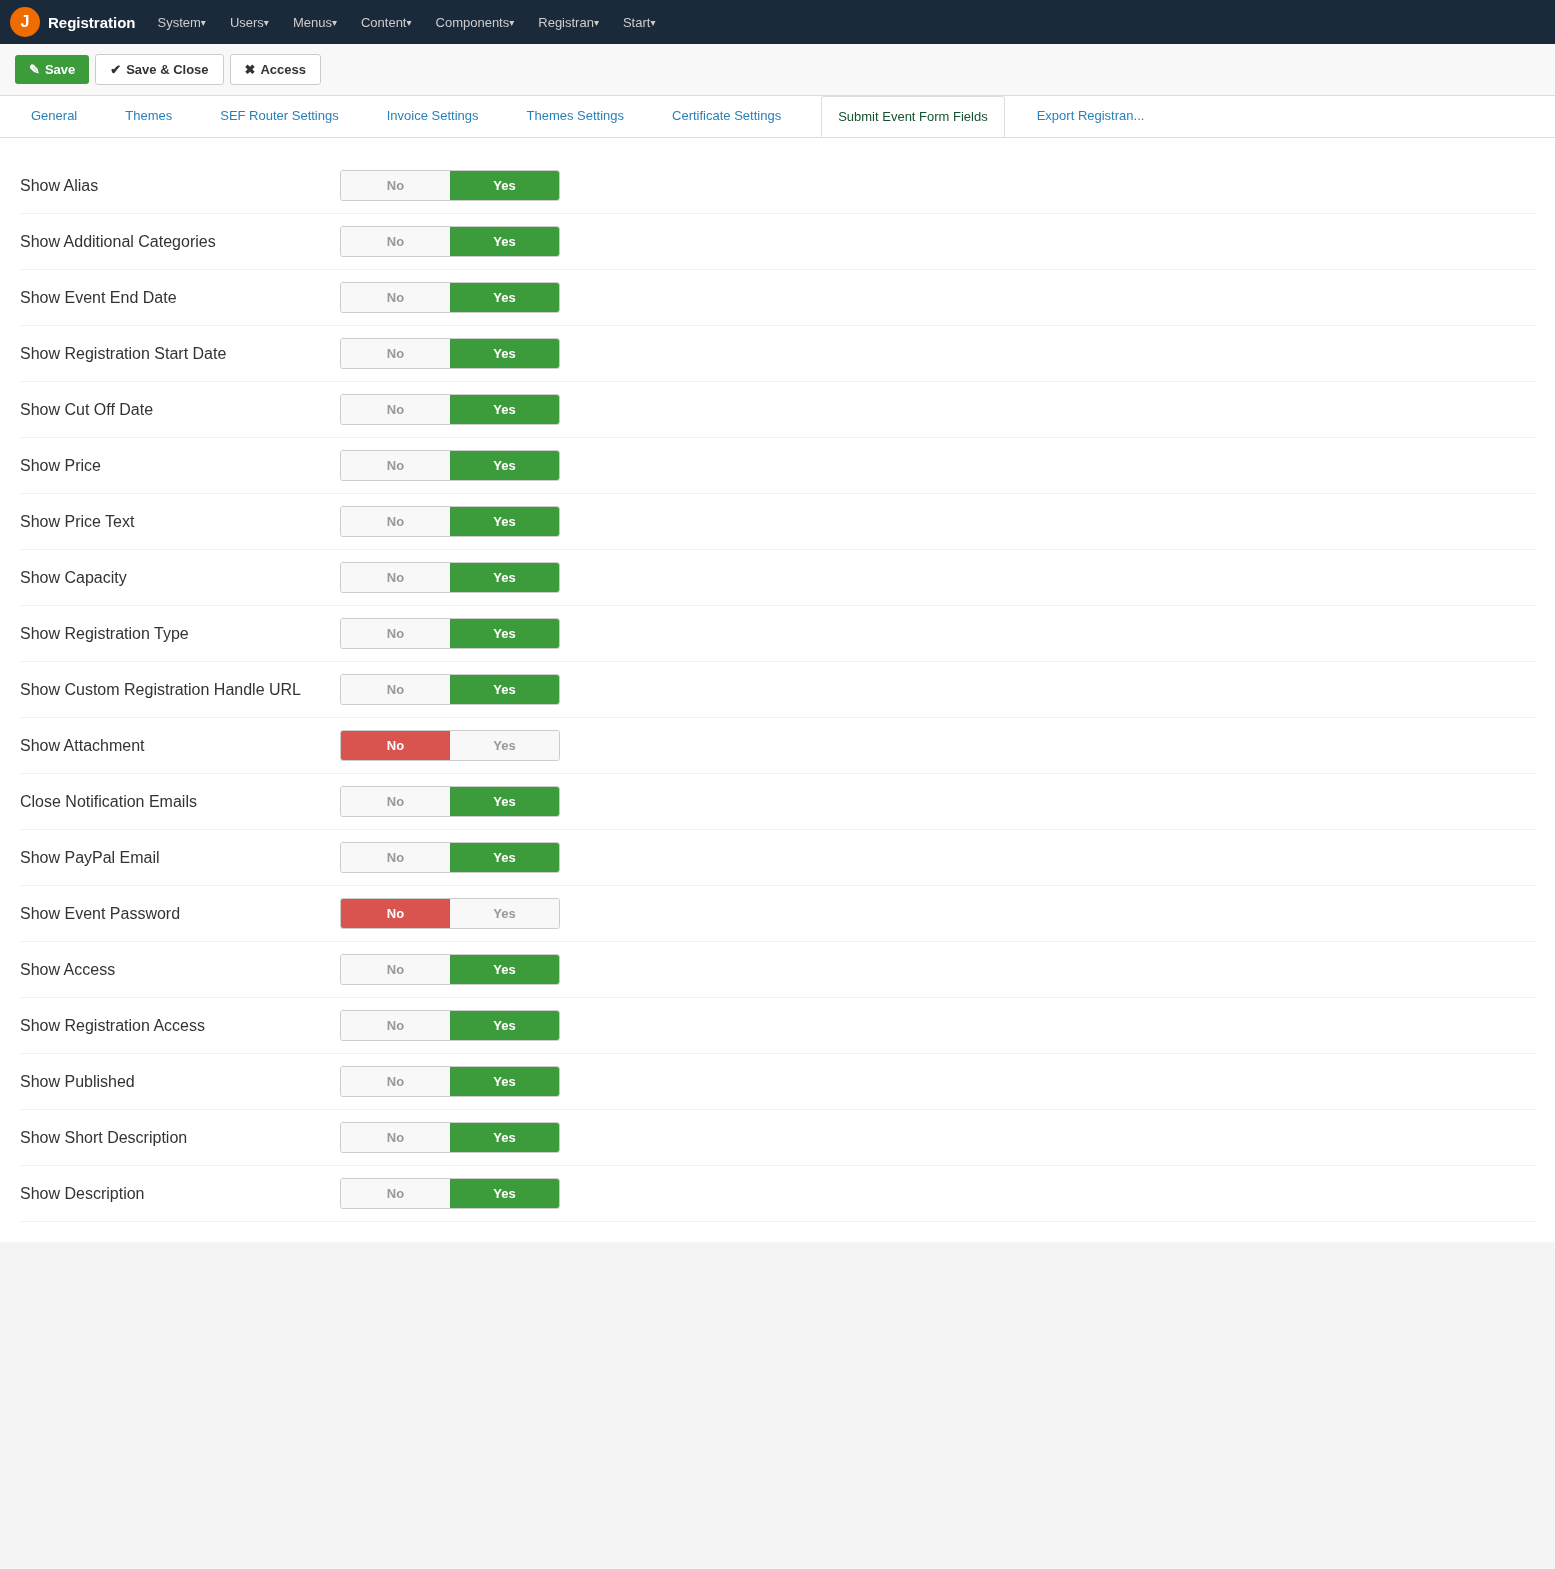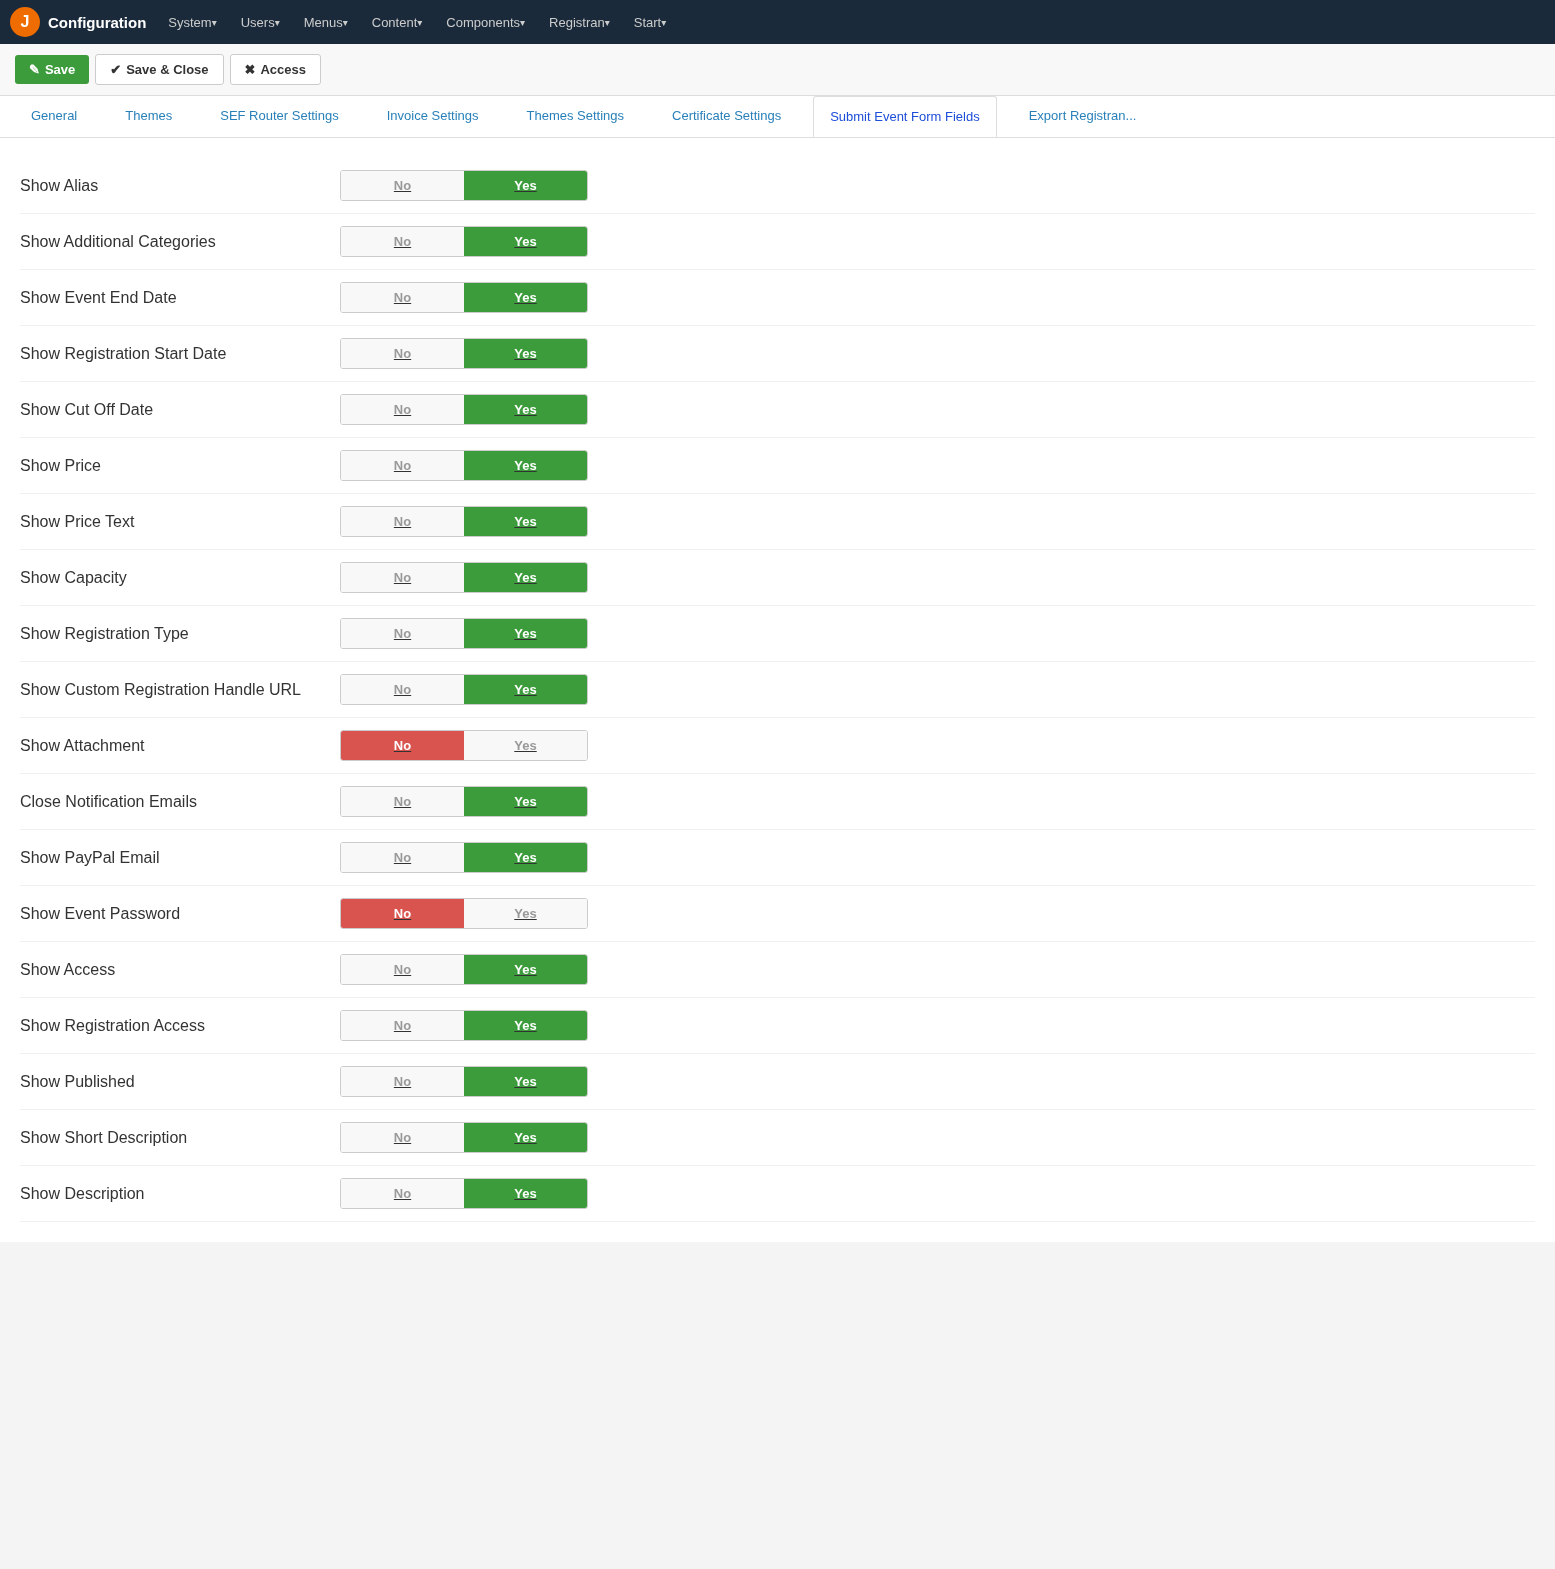--- a/index.html
+++ b/index.html
@@ -91,28 +91,29 @@
     .tab-item {
       padding: 12px 16px;
       cursor: pointer;
       font-size: 13px;
       color: #2980b9;
       text-decoration: none;
       border-bottom: 2px solid transparent;
       white-space: nowrap;
     }
     .tab-item.active {
-      color: #1d4ed8;
+      color: #14532d;
       border-bottom: 2px solid #fff;
       background: #fff;
       border-top: 1px solid #ddd;
       border-left: 1px solid #ddd;
       border-right: 1px solid #ddd;
       margin-bottom: -1px;
       border-radius: 3px 3px 0 0;
+      margin-left: 8px;
     }
 
     
     .main-content {
       background: #fff;
       padding: 20px 20px;
       min-height: 600px;
     }
 
     
@@ -126,22 +127,21 @@
       width: 320px;
       font-size: 16px;
       color: #333;
       flex-shrink: 0;
     }
     .toggle-group {
       display: flex;
       border: 1px solid #ccc;
       border-radius: 3px;
       overflow: hidden;
-      width: 248px;
-      text-decoration: underline;
+      width: 220px;
     }
     .toggle-btn {
       flex: 1;
       padding: 7px 0;
       text-align: center;
       font-size: 13px;
       font-weight: bold;
       cursor: pointer;
       border: none;
       background: #f8f8f8;
@@ -159,21 +159,21 @@
       background: #f8f8f8;
       color: #999;
     }
   </style>
 </head>
 <body>
 
 <nav class="navbar">
   <div class="navbar-brand">
     <div class="joomla-icon">J</div>
-    <span>Configuration</span>
+    <span>Registration</span>
   </div>
   <ul class="nav-menu" id="nav-menu">
       <li>
         <a href="#">
           <span>System</span> 
           <span class="arrow">▾</span>
         </a>
       </li>
       <li>
         <a href="#">

